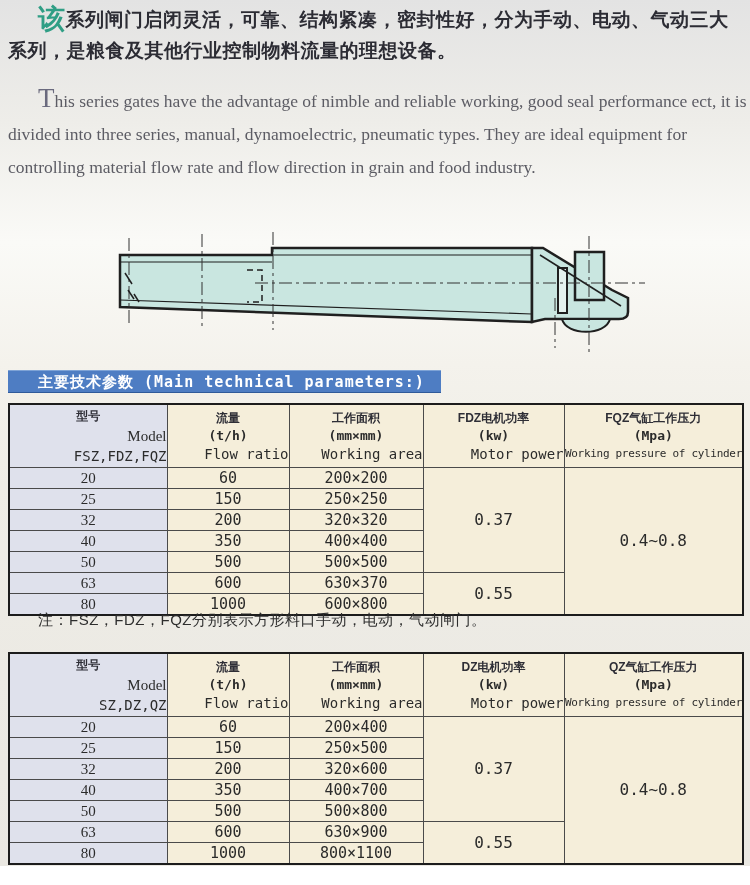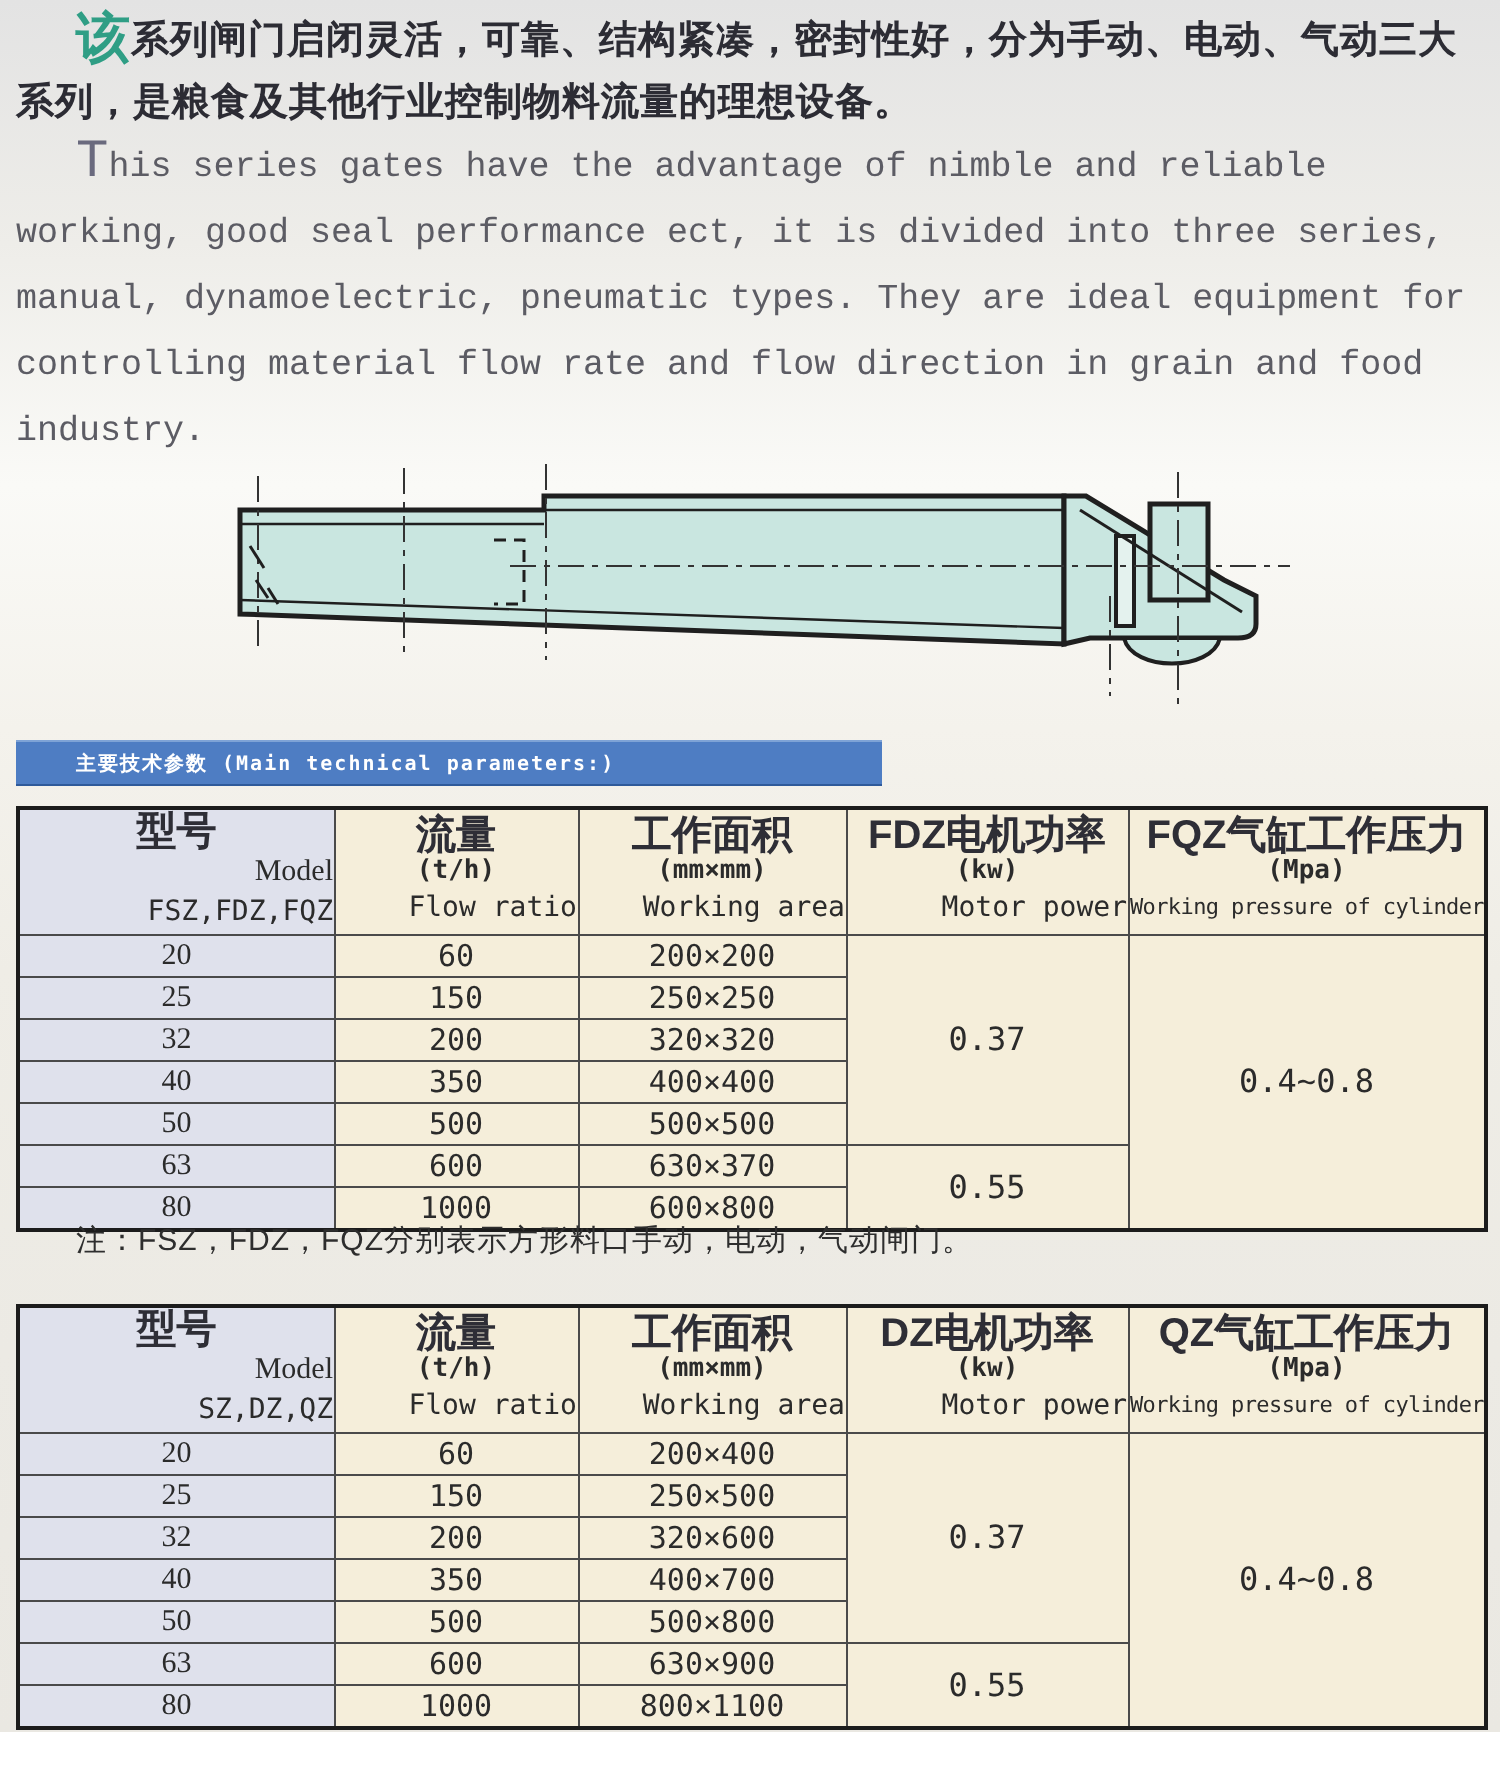--- a/index.html
+++ b/index.html
@@ -11,50 +11,50 @@
     overflow:hidden;
   }
   
   .cn-intro{
     position:absolute;left:8px;top:4px;width:738px;margin:0;
     font-size:19px;line-height:31px;font-weight:bold;color:#2c2c34;
     text-indent:30px;letter-spacing:.5px;
   }
   .lead-cn{font-size:27px;color:#2f9e85;font-weight:bold;vertical-align:-2px;}
   .en-intro{
-    position:absolute;left:8px;top:66px;width:740px;margin:0;
-    font-family:Liberation Mono, monospace;
+    position:absolute;left:8px;top:82px;width:740px;margin:0;
+    font-family:Liberation Serif, serif;
     font-size:17.5px;line-height:33px;color:#5c5c64;text-indent:30px;
   }
   .lead-en{font-size:27px;color:#6a6a7e;}
   
   .drawing{position:absolute;left:85px;top:210px;width:600px;height:148px;}
   
   .section-bar{
     position:absolute;left:8px;top:370px;width:433px;height:23px;
     background:#4e7dc3;border-top:1px solid #7ea3d6;border-bottom:1px solid #2f5a9a;
-    color:#ffffff;font-size:10px;font-weight:bold;line-height:23px;
+    color:#ffffff;font-size:15px;font-weight:bold;line-height:23px;
     padding-left:30px;box-sizing:border-box;
     font-family:"DejaVu Sans Mono","Liberation Mono",monospace;
     letter-spacing:1px;white-space:nowrap;
   }
   
   .param-table{
     position:absolute;left:8px;width:734px;
     border-collapse:collapse;table-layout:fixed;
     border:2px solid #1c1c1c;
   }
   .t1{top:403px;} .t2{top:652px;}
   .param-table th,.param-table td{
     border:1px solid #4a4a4a;text-align:center;vertical-align:middle;
     padding:0;color:#2b2b2b;overflow:hidden;
   }
   .param-table th{background:#f5eeda;font-weight:normal;height:62px;}
   .param-table th.model-col{background:#dfe1ec;}
-  .hl-cn{display:block;font-size:20px;font-weight:bold;color:#2e2e36;line-height:20px;}
+  .hl-cn{display:block;font-size:12px;font-weight:bold;color:#2e2e36;line-height:20px;}
   .hl-unit{display:block;font-size:13px;line-height:16px;font-family:"DejaVu Sans Mono","Liberation Mono",monospace;font-weight:bold;}
   .hl-en{display:block;font-size:14px;line-height:20px;font-family:"DejaVu Sans Mono","Liberation Mono",monospace;text-align:right;}
   .hl-en.serif{font-family:"Liberation Serif","DejaVu Serif",serif;font-size:15px;}
   .hl-en.small{font-size:11px;letter-spacing:-.3px;}
   .param-table td{height:20px;font-size:15px;line-height:20px;background:#f5eeda;
     font-family:"DejaVu Sans Mono","Liberation Mono",monospace;}
   .param-table td.c-model{background:#dfe1ec;font-family:"Liberation Serif","DejaVu Serif",serif;}
   .param-table td.c-merge{font-size:16px;margin-left:40px;}
   .note{
     position:absolute;left:10px;width:730px;margin:0;

